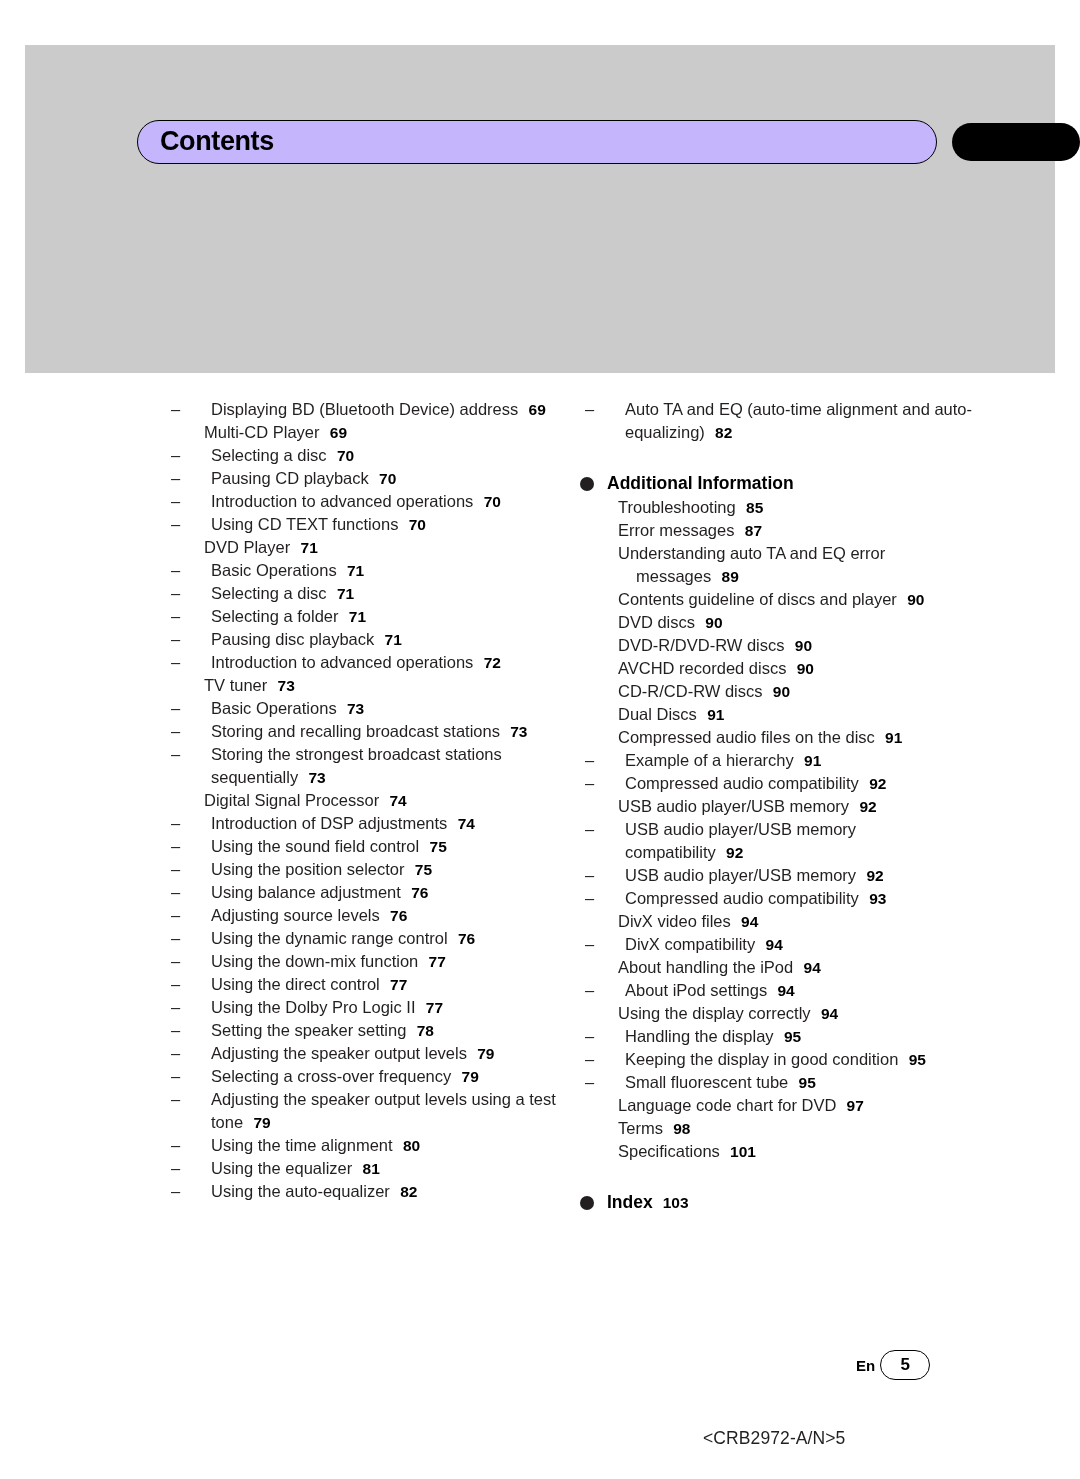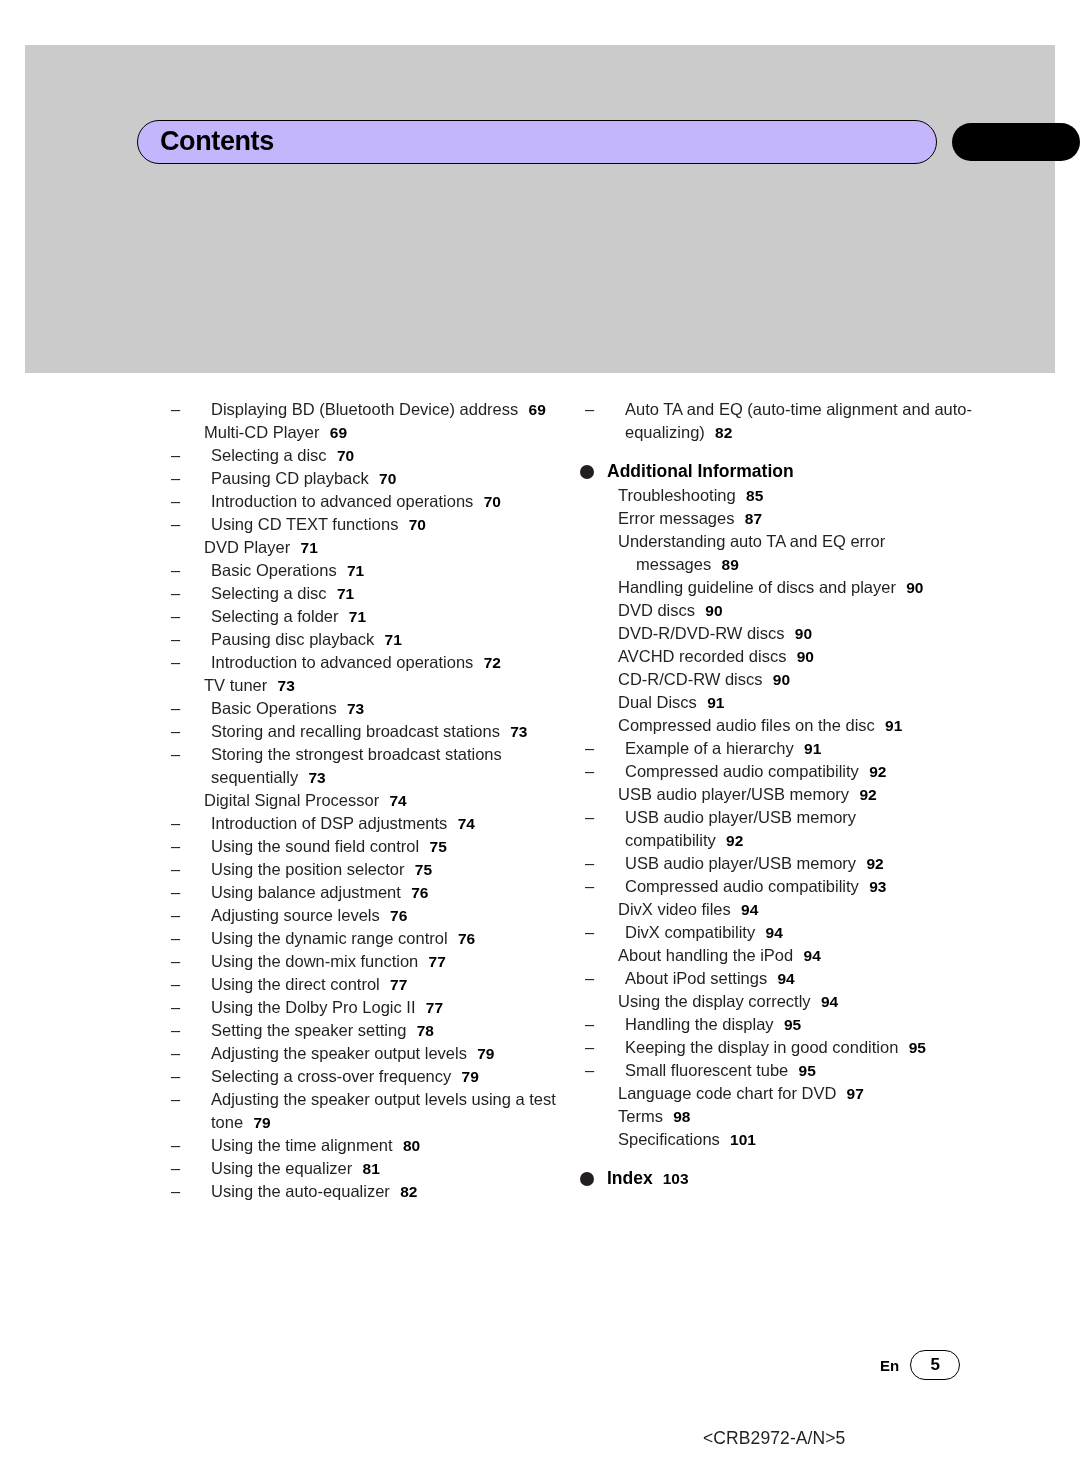--- a/index.html
+++ b/index.html
@@ -114,43 +114,43 @@
   }
 
   
   .heading {
     font-size: 17.5px;
     font-weight: bold;
     line-height: 23px;
     color: #000000;
     padding-left: 29px;
     position: relative;
-    margin-top: 16px;
+    margin-top: 28px;
     margin-bottom: 1px;
   }
   .heading .bullet {
     position: absolute;
     left: 2px;
     top: 5px;
     width: 14px;
     height: 14px;
     border-radius: 50%;
     background: #231f20;
     display: inline-block;
   }
   .heading .pg { padding-left: 10px; }
 
   
   .footer-right {
     position: absolute;
-    left: 880px;
+    left: 856px;
     top: 1350px;
     display: flex;
     align-items: center;
-    gap: 11px;
+    gap: 5px;
   }
   .footer-lang {
     font-size: 15px;
     font-weight: bold;
     color: #000000;
   }
   .page-pill {
     width: 48px;
     height: 28px;
     border: 1.8px solid #000000;
@@ -222,21 +222,21 @@
       <div class="entry lv1"><span class="dash">–</span><span>Using the time alignment</span><span class="pg">&nbsp;80</span></div>
       <div class="entry lv1"><span class="dash">–</span><span>Using the equalizer</span><span class="pg">&nbsp;81</span></div>
       <div class="entry lv1"><span class="dash">–</span><span>Using the auto-equalizer</span><span class="pg">&nbsp;82</span></div>
     </div>
   <div class="col col-right" id="col-right">
       <div class="entry lv1"><span class="dash">–</span><span>Auto TA and EQ (auto-time alignment and auto-equalizing)</span><span class="pg">&nbsp;82</span></div>
       <div class="heading"><span class="bullet"></span><span>Additional Information</span></div>
       <div class="entry lv0 wrapped"><span>Troubleshooting</span><span class="pg">&nbsp;85</span></div>
       <div class="entry lv0 wrapped"><span>Error messages</span><span class="pg">&nbsp;87</span></div>
       <div class="entry lv0 wrapped"><span>Understanding auto TA and EQ error messages</span><span class="pg">&nbsp;89</span></div>
-      <div class="entry lv0 wrapped"><span>Handling guideline of discs and player</span><span class="pg">&nbsp;90</span></div>
+      <div class="entry lv0 wrapped"><span>Contents guideline of discs and player</span><span class="pg">&nbsp;90</span></div>
       <div class="entry lv0 wrapped"><span>DVD discs</span><span class="pg">&nbsp;90</span></div>
       <div class="entry lv0 wrapped"><span>DVD-R/DVD-RW discs</span><span class="pg">&nbsp;90</span></div>
       <div class="entry lv0 wrapped"><span>AVCHD recorded discs</span><span class="pg">&nbsp;90</span></div>
       <div class="entry lv0 wrapped"><span>CD-R/CD-RW discs</span><span class="pg">&nbsp;90</span></div>
       <div class="entry lv0 wrapped"><span>Dual Discs</span><span class="pg">&nbsp;91</span></div>
       <div class="entry lv0 wrapped"><span>Compressed audio files on the disc</span><span class="pg">&nbsp;91</span></div>
       <div class="entry lv1"><span class="dash">–</span><span>Example of a hierarchy</span><span class="pg">&nbsp;91</span></div>
       <div class="entry lv1"><span class="dash">–</span><span>Compressed audio compatibility</span><span class="pg">&nbsp;92</span></div>
       <div class="entry lv0 wrapped"><span>USB audio player/USB memory</span><span class="pg">&nbsp;92</span></div>
       <div class="entry lv1"><span class="dash">–</span><span>USB audio player/USB memory compatibility</span><span class="pg">&nbsp;92</span></div>

